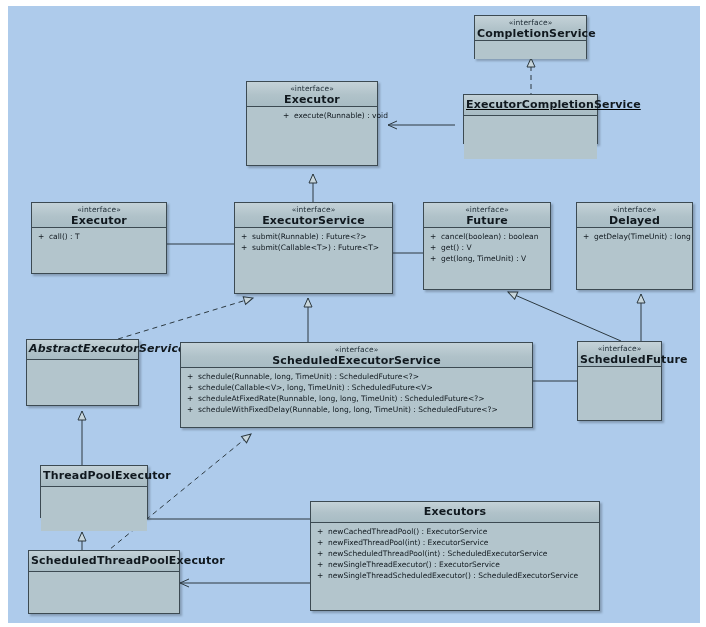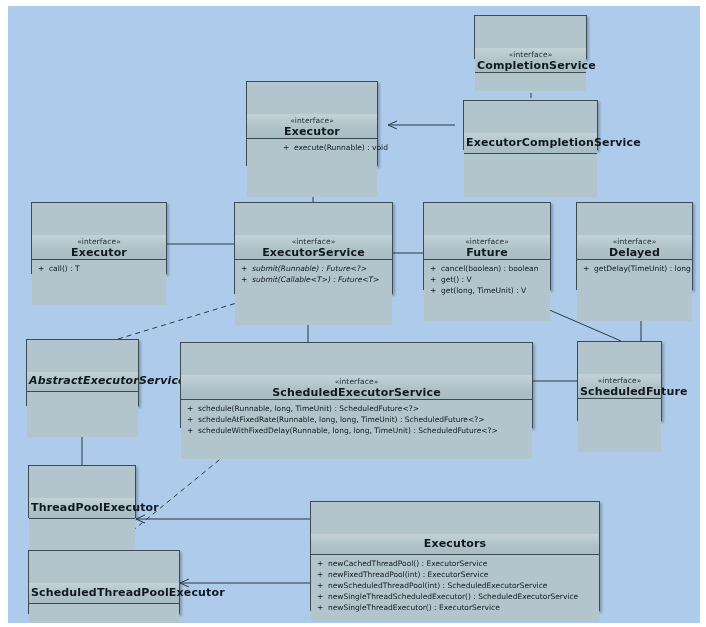--- a/index.html
+++ b/index.html
@@ -35,21 +35,20 @@
     border: 1px solid #3c4a52;
     background: #b3c5cc;
     box-shadow: 2px 2px 2px rgba(40,50,60,0.30);
   }
   .uml-head {
     box-sizing: border-box;
     border-bottom: 1px solid #3c4a52;
     background: linear-gradient(to bottom, #c4d2d8 0%, #b0c2c9 55%, #a8bcc4 100%);
     text-align: center;
     padding: 2px 2px 3px 2px;
-    margin-top: 32px;
   }
   .uml-body {
     box-sizing: border-box;
     padding: 3px 2px 2px 2px;
     background: #b3c5cc;
   }
   .stereo {
     display: block;
     font-size: 7.5px;
     color: #1c2a33;
@@ -139,21 +138,21 @@
   <div class="uml-box" style="left:238px; top:75px; width:132px; height:85px;">
     <div class="uml-head" style="height:25px;">
       <span class="stereo">«interface»</span>
       <span class="cname">Executor</span>
     </div>
     <div class="uml-body" style="height:58px;padding-left:32px;">
       <span class="member"><span class="vis">+</span><span>execute(Runnable) : void</span></span>
     </div>
   </div>
 
-  <div class="uml-box" style="left:455px; top:94px; width:135px; height:50px;">
+  <div class="uml-box" style="left:455px; top:88px; width:135px; height:50px;text-decoration:underline;">
     <div class="uml-head" style="height:21px; padding-top:4px;">
       <span class="cname">ExecutorCompletionService</span>
     </div>
     <div class="uml-body" style="height:43px;"></div>
   </div>
 
   <div class="uml-box" style="left:23px; top:196px; width:136px; height:72px;">
     <div class="uml-head" style="height:25px;">
       <span class="stereo">«interface»</span>
       <span class="cname">Executor</span>
@@ -161,21 +160,21 @@
     <div class="uml-body" style="height:45px;">
       <span class="member"><span class="vis">+</span><span>call() : T</span></span>
     </div>
   </div>
 
   <div class="uml-box" style="left:226px; top:196px; width:159px; height:92px;">
     <div class="uml-head" style="height:25px;">
       <span class="stereo">«interface»</span>
       <span class="cname">ExecutorService</span>
     </div>
-    <div class="uml-body" style="height:65px;font-style:italic;">
+    <div class="uml-body" style="height:65px;">
       <span class="member"><span class="vis">+</span><span>submit(Runnable) : Future&lt;?&gt;</span></span>
       <span class="member"><span class="vis">+</span><span>submit(Callable&lt;T&gt;) : Future&lt;T&gt;</span></span>
     </div>
   </div>
 
   <div class="uml-box" style="left:415px; top:196px; width:128px; height:88px;">
     <div class="uml-head" style="height:25px;">
       <span class="stereo">«interface»</span>
       <span class="cname">Future</span>
     </div>
@@ -203,34 +202,35 @@
     <div class="uml-body" style="height:45px;"></div>
   </div>
 
   <div class="uml-box" style="left:172px; top:336px; width:353px; height:86px;">
     <div class="uml-head" style="height:25px;">
       <span class="stereo">«interface»</span>
       <span class="cname">ScheduledExecutorService</span>
     </div>
     <div class="uml-body" style="height:59px;">
       <span class="member"><span class="vis">+</span><span>schedule(Runnable, long, TimeUnit) : ScheduledFuture&lt;?&gt;</span></span>
+      <span class="member"><span class="vis">+</span><span>schedule(Callable&lt;V&gt;, long, TimeUnit) : ScheduledFuture&lt;V&gt;</span></span>
       <span class="member"><span class="vis">+</span><span>scheduleAtFixedRate(Runnable, long, long, TimeUnit) : ScheduledFuture&lt;?&gt;</span></span>
       <span class="member"><span class="vis">+</span><span>scheduleWithFixedDelay(Runnable, long, long, TimeUnit) : ScheduledFuture&lt;?&gt;</span></span>
     </div>
   </div>
 
   <div class="uml-box" style="left:569px; top:335px; width:85px; height:80px;">
     <div class="uml-head" style="height:25px;">
       <span class="stereo">«interface»</span>
       <span class="cname">ScheduledFuture</span>
     </div>
     <div class="uml-body" style="height:53px;"></div>
   </div>
 
-  <div class="uml-box" style="left:20px; top:459px; width:108px; height:53px;">
+  <div class="uml-box" style="left:32px; top:459px; width:108px; height:53px;">
     <div class="uml-head" style="height:21px; padding-top:4px;">
       <span class="cname">ThreadPoolExecutor</span>
     </div>
     <div class="uml-body" style="height:44px;"></div>
   </div>
 
   <div class="uml-box" style="left:20px; top:544px; width:152px; height:64px;">
     <div class="uml-head" style="height:21px; padding-top:4px;">
       <span class="cname">ScheduledThreadPoolExecutor</span>
     </div>
@@ -238,18 +238,18 @@
   </div>
 
   <div class="uml-box" style="left:302px; top:495px; width:290px; height:110px;">
     <div class="uml-head" style="height:21px; padding-top:4px;">
       <span class="cname">Executors</span>
     </div>
     <div class="uml-body" style="height:67px;">
       <span class="member"><span class="vis">+</span><span>newCachedThreadPool() : ExecutorService</span></span>
       <span class="member"><span class="vis">+</span><span>newFixedThreadPool(int) : ExecutorService</span></span>
       <span class="member"><span class="vis">+</span><span>newScheduledThreadPool(int) : ScheduledExecutorService</span></span>
+      <span class="member"><span class="vis">+</span><span>newSingleThreadExecutor() : ExecutorService</span></span>
       <span class="member"><span class="vis">+</span><span>newSingleThreadScheduledExecutor() : ScheduledExecutorService</span></span>
-      <span class="member"><span class="vis">+</span><span>newSingleThreadExecutor() : ExecutorService</span></span>
     </div>
   </div>
 
 </div>
 
 </body></html>

